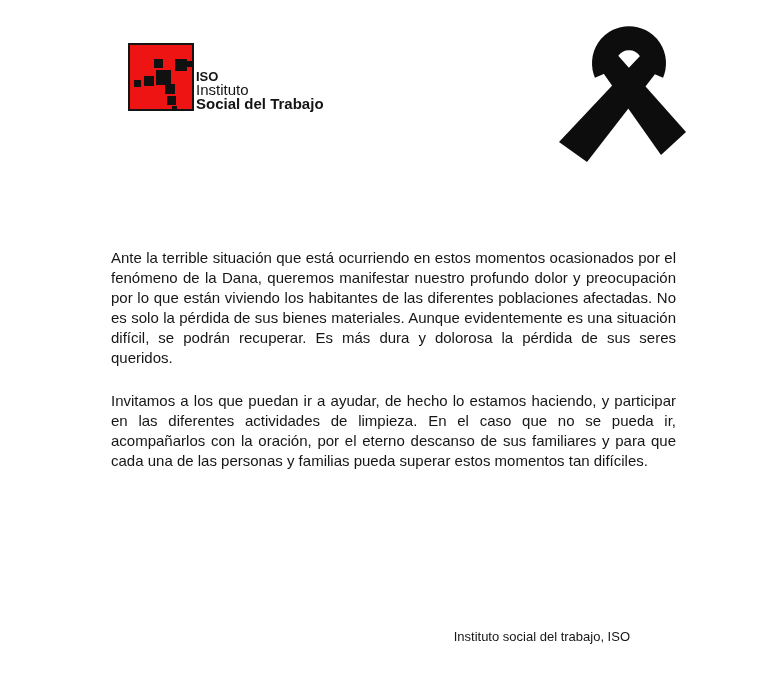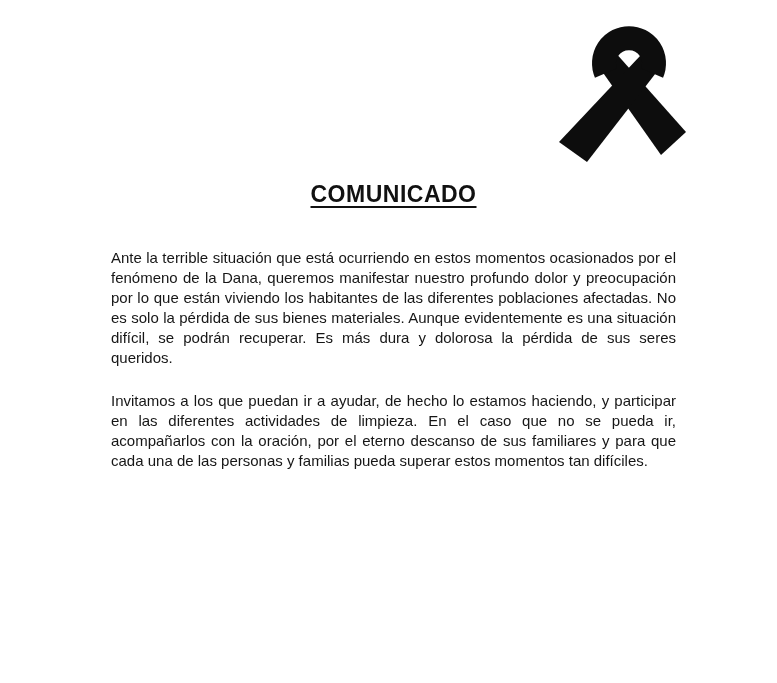--- a/index.html
+++ b/index.html
@@ -69,35 +69,51 @@
     text-align:right;
     font-size:13px;
     color:#161616;
   }
 </style>
 </head>
 <body>
 
 <div class="page">
 
+  <div class="logo">
+    <div class="logo-box" style="background: rgb(238, 20, 20);">
+      <div class="sq sq1"></div>
+        <div class="sq sq2"></div>
+        <div class="sq sq3"></div>
+      <div class="sq sq4"></div>
+        <div class="sq sq5"></div>
+        <div class="sq sq6"></div>
+      <div class="sq sq7"></div>
+        <div class="sq sq8"></div>
+        <div class="sq sq9"></div>
+    </div>
+    <div class="logo-text">
+      <div class="logo-acronym">ISO</div>
+      <div class="logo-line1">Instituto</div>
+      <div class="logo-line2">Social del Trabajo</div>
+    </div>
+  </div>
 
   <div class="ribbon">
     <svg width="135" height="145" viewBox="0 0 135 145" xmlns="http://www.w3.org/2000/svg">
 
       <path d="M60.8,33.3 L129,110 L104,133 L43.2,46.7 Z" fill="#0d0d0d"></path>
 
       <path d="M84.4,32.4 L101.6,47.6 L30,140 L2,120 Z" fill="#0d0d0d"></path>
 
       <path d="M49,51 A 25 25 0 1 1 95,51" fill="none" stroke="#0d0d0d" stroke-width="24"></path>
     </svg>
   </div>
 
-  <div class="title">
-    <span>COMUNICADO</span>
-  </div>
 
   <div class="body-text">
       <p>Ante la terrible situación que está ocurriendo en estos momentos ocasionados por el fenómeno de la Dana, queremos manifestar nuestro profundo dolor y preocupación por lo que están viviendo los habitantes de las diferentes poblaciones afectadas. No es solo la pérdida de sus bienes materiales. Aunque evidentemente es una situación difícil, se podrán recuperar. Es más dura y dolorosa la pérdida de sus seres queridos.</p>
       <p>Invitamos a los que puedan ir a ayudar, de hecho lo estamos haciendo, y participar en las diferentes actividades de limpieza. En el caso que no se pueda ir, acompañarlos con la oración, por el eterno descanso de sus familiares y para que cada una de las personas y familias pueda superar estos momentos tan difíciles.</p>
     </div>
 
+  <div class="footer">Instituto social del trabajo, ISO</div>
 
 </div>
 
 </body></html>

